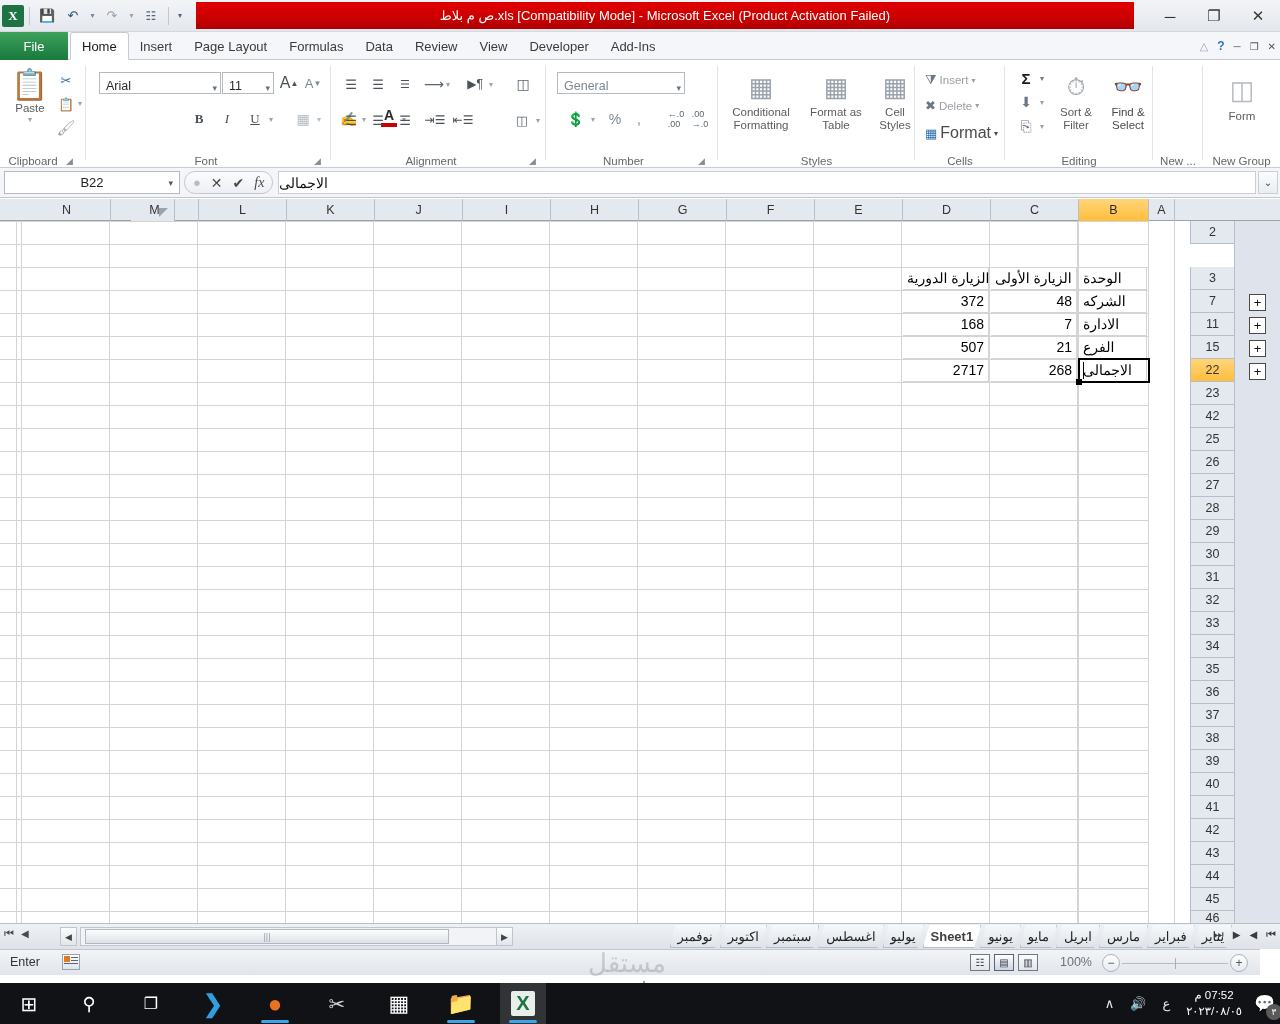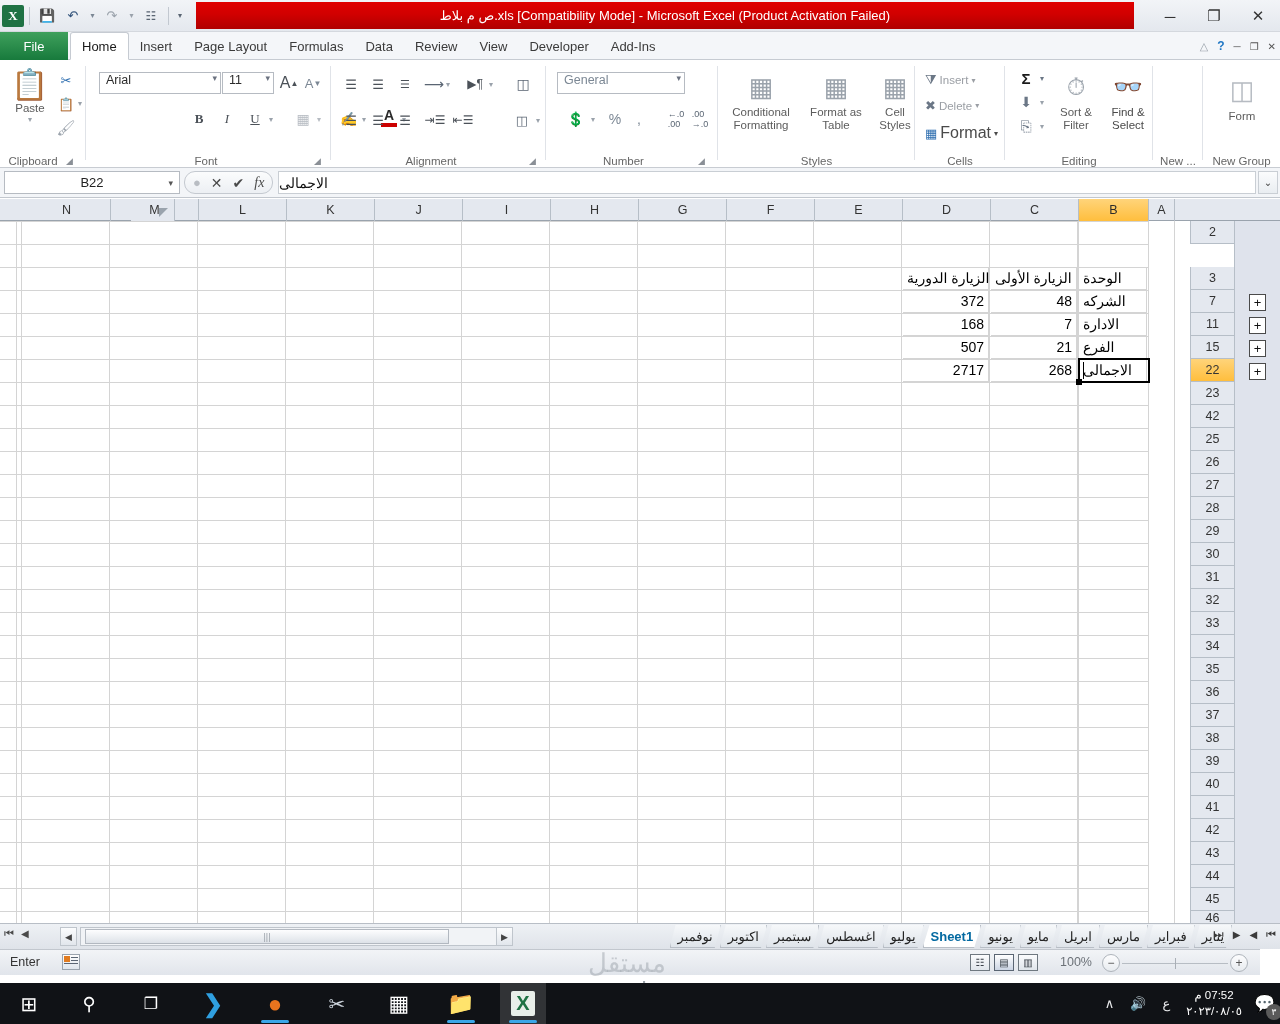--- a/index.html
+++ b/index.html
@@ -95,21 +95,21 @@
     align-items: center; justify-content: flex-start;
     font-size: 11.5px; color: #5c5c5c; text-align: center; line-height: 1.15;
   }
   .btn-sm {
     position: absolute; display: flex; align-items: center; gap: 3px;
     font-size: 11.5px; color: #9a9ea4;
   }
   .ico { display: inline-block; }
   .combo {
     position: absolute; border: 1px solid #b6bbc2; background: #fff;
-    height: 22px; display: flex; align-items: flex-start;
+    height: 22px; display: flex; align-items: flex-end;
     padding: 0 3px 0 6px; font-size: 12.5px; color: #2b2b2b;
   }
   .combo .caret { margin-left: auto; color: #6b7280; font-size: 9px; }
   .mini {
     position: absolute; display: flex; align-items: center; justify-content: center;
     color: #4b5158; font-size: 13px;
   }
 
   
   .fbar {
@@ -252,21 +252,21 @@
   }
   .stab {
     height: 23px; padding: 0 7px; font-size: 13px; color: #222;
     display: flex; align-items: center;
     background: linear-gradient(#f6f8fa,#dfe4ea);
     border: 1px solid #b8bec6; border-top: none;
     transform: skewX(0deg); margin-left: -1px;
     clip-path: polygon(6px 0, 100% 0, calc(100% - 6px) 100%, 0 100%);
   }
   .stab.active {
-    background: #fff; color: #0369a1; font-weight: bold;
+    background: #fff; color: #404040; font-weight: bold;
     clip-path: polygon(7px 0, 100% 0, calc(100% - 7px) 100%, 0 100%);
   }
   .tabnav {
     position: absolute; right: 4px; top: 4px;
     display: flex; align-items: center; gap: 9px; color: #3b3b3b; font-size: 10px;
   }
 
   
   .statusbar {
     position: absolute; left: 0; top: 949px; width: 1260px; height: 26px;

